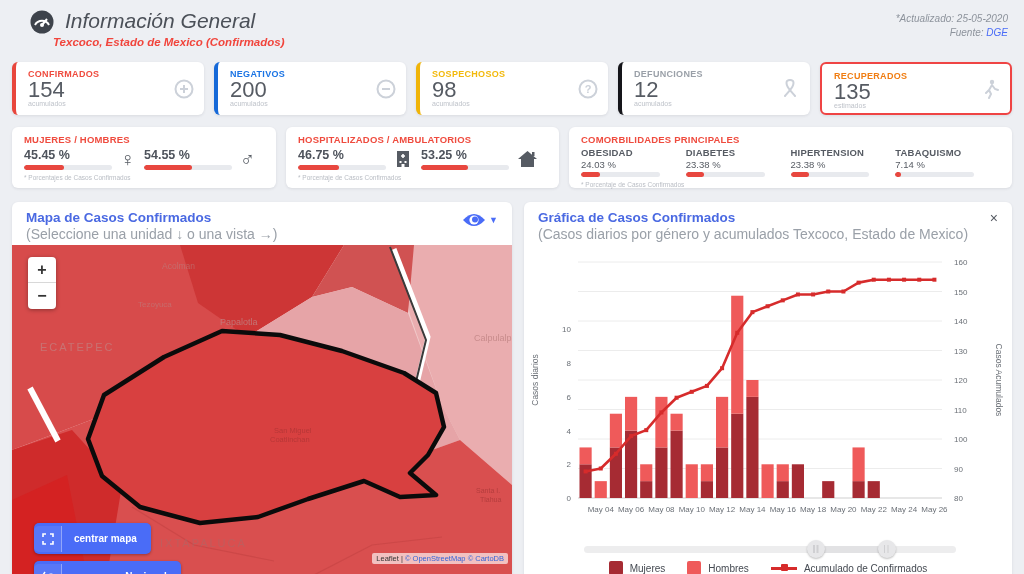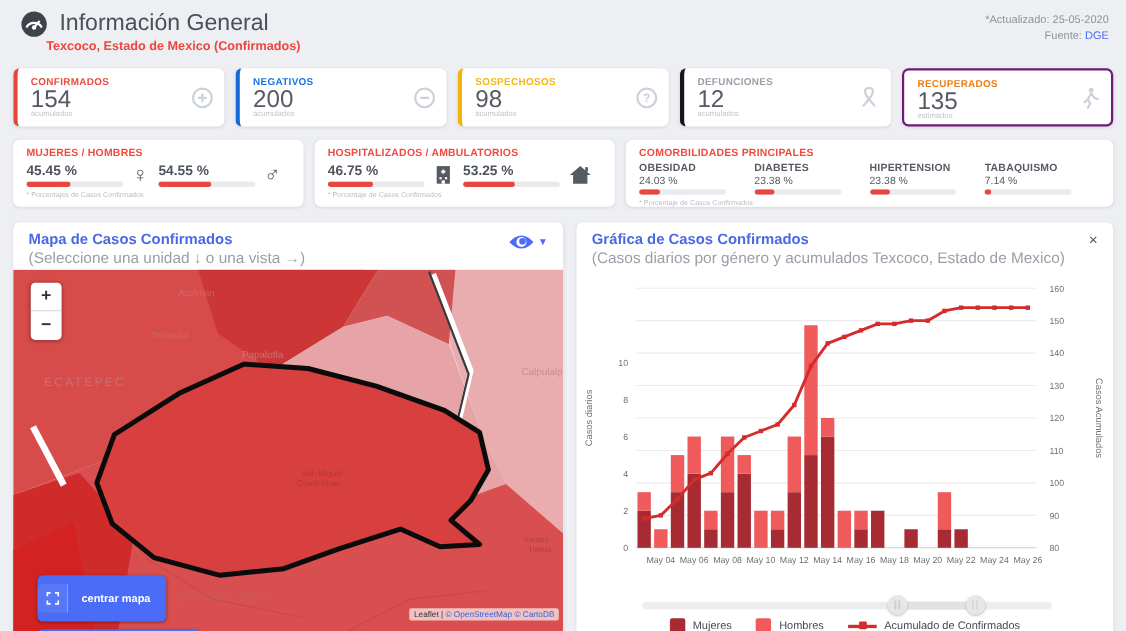--- a/index.html
+++ b/index.html
@@ -1,39 +1,39 @@
 <!DOCTYPE html>
 <html><head>
 <meta charset="utf-8">
 <style>
   * { margin:0; padding:0; box-sizing:border-box; }
   html,body { width:1024px; height:574px; overflow:hidden; }
   body { font-family:"Liberation Sans", sans-serif; background:#edeff3; position:relative; color:#4b5058; }
 
   
-  .hdr { position:absolute; top:0; left:0; right:0; height:56px; padding:9px 16px 0 18px; }
+  .hdr { position:absolute; top:0; left:0; right:0; height:56px; padding:9px 16px 0 29px;font-style:italic; }
   .hdr-left { display:flex; align-items:flex-start; }
   .hdr-title { font-size:21px; color:#4b5058; margin-left:10px; line-height:24px; }
   .hdr-sub { font-size:11.5px; font-weight:bold; color:#f1453c; margin-left:24px; margin-top:1px; }
   .hdr-right { position:absolute; right:16px; top:12px; text-align:right; font-size:10px; color:#8d939c; line-height:14px; }
   .hdr-right a { color:#4a6cf7; text-decoration:none; }
 
   
   .stats { position:absolute; top:62px; left:12px; right:12px; display:flex; gap:10px; }
   .scard { flex:1; position:relative; background:#fff; border-radius:6px; height:53px;
            box-shadow:0 1px 3px rgba(40,40,60,.10); padding:7px 10px 0 12px; border-left:4px solid transparent; }
   .scard .lbl { font-size:9px; font-weight:bold; letter-spacing:.3px; }
   .scard .val { font-size:22px; color:#565b63; line-height:21px; }
   .scard .sub { font-size:7px; color:#bfc3ca; }
   .scard .ico { position:absolute; right:10px; top:50%; transform:translateY(-50%); color:#ccd1d9; }
   .sc-confirmados { border-left-color:#e8463c; } .sc-confirmados .lbl{ color:#ef4b3e; }
   .sc-negativos   { border-left-color:#1669d8; } .sc-negativos .lbl{ color:#1b74e4; }
   .sc-sospechosos { border-left-color:#f0b408; } .sc-sospechosos .lbl{ color:#f2b90c; }
   .sc-defunciones { border-left-color:#15151a; } .sc-defunciones .lbl{ color:#9aa0a8; }
-  .sc-recuperados { border:2px solid #701a75; } .sc-recuperados .lbl{ color:#f07d12; }
+  .sc-recuperados { border:2px solid #ef4444; } .sc-recuperados .lbl{ color:#f07d12; }
   .sc-activos     { border:2px solid #0ea258; } .sc-activos .lbl{ color:#0ea258; }
 
   
   .row2 { position:absolute; top:127px; left:12px; right:12px; display:flex; gap:10px; }
   .r2card { background:#fff; border-radius:6px; box-shadow:0 1px 3px rgba(40,40,60,.10); padding:7px 12px 6px 12px; height:61px; }
   .r2card .ttl { font-size:9.5px; font-weight:bold; color:#ef4b3e; letter-spacing:.2px; }
   .r2card .foot { font-size:6.5px; color:#b9bdc4; margin-top:4px; }
   .gcard { flex:0 0 249px; } .hcard { flex:0 0 249px; } .ccard { flex:1; }
   .duo { display:flex; align-items:center; margin-top:3px; }
   .duo .half { width:88px; }
@@ -61,21 +61,21 @@
   .close-x { position:absolute; right:14px; top:8px; font-size:14px; color:#555a62; cursor:pointer; }
 
   
   .map-box { position:absolute; top:43px; left:0; width:500px; height:331px; overflow:hidden; }
   .map-box svg { display:block; }
   .zoomctl { position:absolute; left:16px; top:12px; width:28px; background:#fff; border-radius:4px;
              box-shadow:0 1px 4px rgba(0,0,0,.35); text-align:center; font-weight:bold; color:#333; }
   .zoomctl div { height:26px; line-height:26px; font-size:16px; cursor:pointer; }
   .zoomctl div:first-child { border-bottom:1px solid #d8d8d8; }
   .map-btns { position:absolute; left:22px; top:278px; }
-  .map-btn { display:flex; align-items:center; height:42px; background:#4a6cf7; border-radius:5px; margin-bottom:7px;
+  .map-btn { display:flex; align-items:center; height:31px; background:#4a6cf7; border-radius:5px; margin-bottom:7px;
              color:#fff; font-size:10px; font-weight:bold; cursor:pointer; box-shadow:0 1px 3px rgba(0,0,0,.3); width:max-content; }
   .map-btn .bicon { width:28px; height:26px; display:flex; align-items:center; justify-content:center;
                     border-right:1px solid rgba(255,255,255,.35); background:rgba(255,255,255,.08); border-radius:5px 0 0 5px; }
   .map-btn .btxt { padding:0 14px 0 12px; }
   .attrib { position:absolute; right:4px; bottom:12px; font-size:7.5px; color:#333; background:rgba(255,255,255,.65);
             padding:1px 4px; border-radius:2px; }
   .attrib span.lnk { color:#3565d8; }
 
   
   .chart-area { position:absolute; top:44px; left:4px; }

